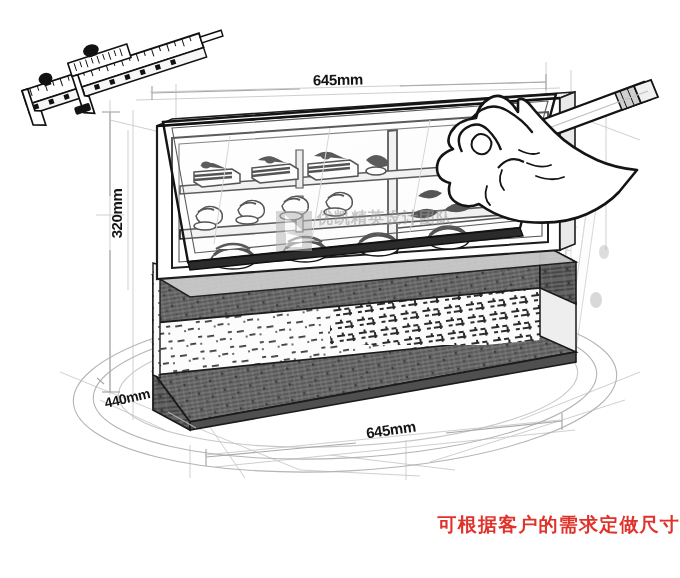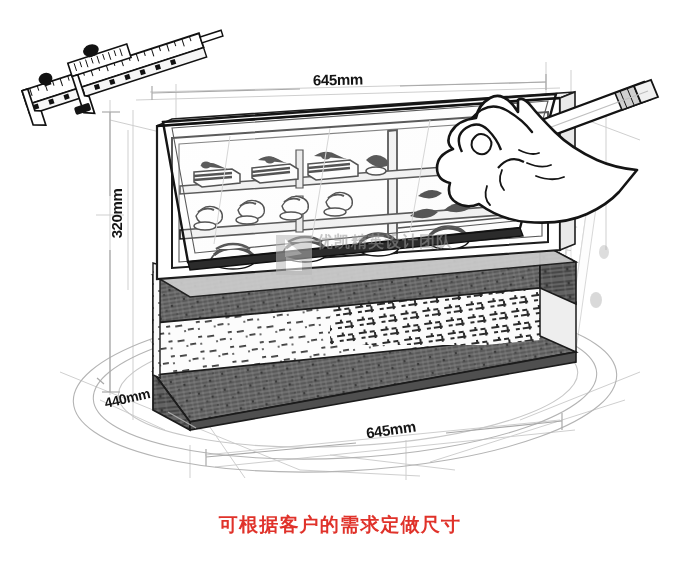--- a/index.html
+++ b/index.html
@@ -25,35 +25,34 @@
     transform-origin:50% 50%;
   }
   #dim-top{left:313px;top:71px;font-size:15px;transform:rotate(-1.2deg);}
   #dim-left{left:92px;top:205px;font-size:15px;transform:rotate(-90deg);}
   #dim-depth{left:104px;top:390px;font-size:14px;transform:rotate(-13deg);}
   #dim-bottom{left:366px;top:421px;font-size:15px;transform:rotate(-8deg);}
 
   
   #caption{
     position:absolute;left:0;top:512px;width:680px;
-    text-align:center;
+    text-align:right;
     color:#e0322a;
     font-family:"DejaVu Sans","Liberation Sans",sans-serif;
     font-size:19px;
     font-weight:700;
     letter-spacing:1.2px;
   }
 
   
   #watermark{
     position:absolute;left:276px;top:205px;
     width:176px;height:58px;
     pointer-events:none;
     opacity:.55;
-    margin-top:24px;
   }
   #wm-logo{
     position:absolute;left:0;top:6px;width:36px;height:40px;
     background:#b9b9b9;
   }
   #wm-logo:before{
     content:"";position:absolute;left:9px;top:4px;
     width:0;height:0;
     border-left:17px solid #ffffff;
     border-top:15px solid transparent;

